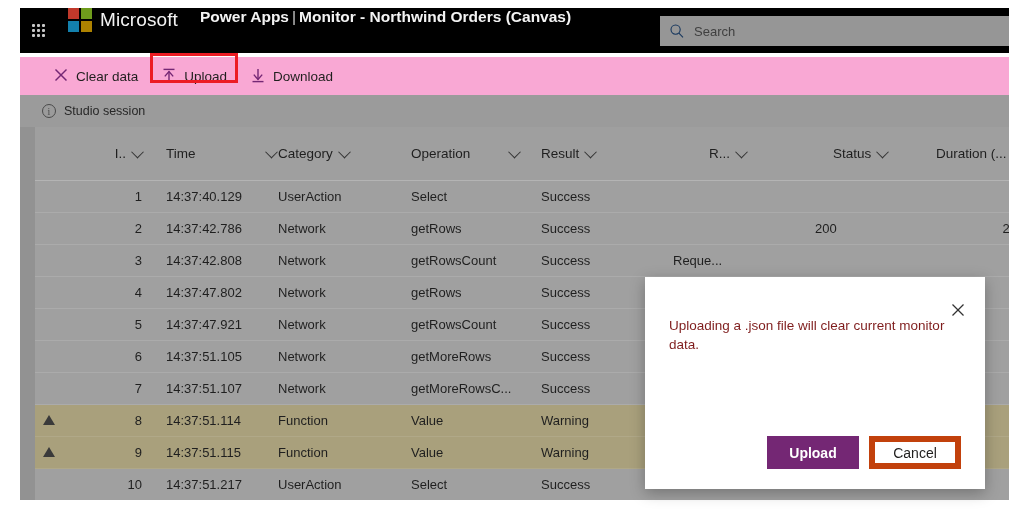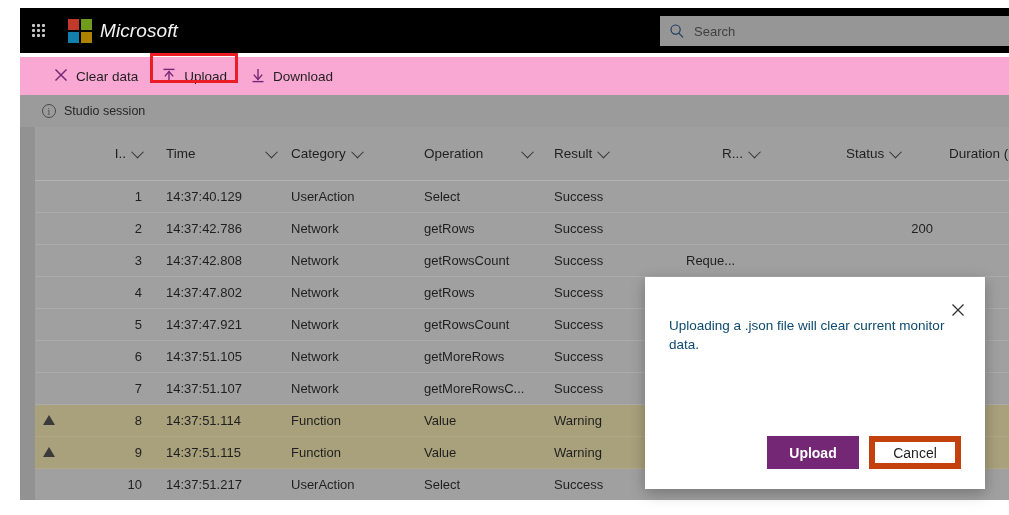--- a/index.html
+++ b/index.html
@@ -19,22 +19,21 @@
     overflow: hidden;
   }
 
   
   .suitebar {
     position: absolute;
     left: 20px; top: 8px;
     width: 989px; height: 45px;
     background: #000000;
     display: flex;
-    align-items: center;
-    font-style: italic;
+    align-items: flex-start;
   }
   .waffle {
     width: 36px; height: 45px;
     display: flex; align-items: center; justify-content: center;
     cursor: pointer;
   }
   .waffle-grid {
     display: grid;
     grid-template-columns: repeat(3, 3px);
     grid-template-rows: repeat(3, 3px);
@@ -177,25 +176,25 @@
     color: #1f1f1f;
     font-size: 13px;
     cursor: pointer;
   }
   .trow.warn { background: #a9a07c; border-bottom: 1px solid #b0a888; }
 
   
   .c-warn  { width: 28px;  text-align: center; flex: none; }
   .c-id    { width: 88px;  text-align: right;  flex: none; padding-right: 9px; }
   .c-time  { width: 125px; flex: none; padding-left: 15px; justify-content: space-between; }
-  .c-cat   { width: 135px; flex: none; padding-left: 2px; margin-left: 13px; }
+  .c-cat   { width: 135px; flex: none; padding-left: 2px; }
   .c-op    { width: 130px; flex: none; padding-left: 0px; gap: 40px; }
   .c-res   { width: 132px; flex: none; padding-left: 0px; }
   .c-req   { width: 142px; flex: none; padding-left: 0px; }
-  .c-stat  { width: 105px; flex: none; text-align: right; }
+  .c-stat  { width: 105px; flex: none; }
   .c-dur   { width: 115px; flex: none; text-align: right; padding-right: 0px; }
 
   
   .thead .c-id   { justify-content: flex-end; display: flex; }
   .thead .c-stat { justify-content: flex-start; display: flex; padding-left: 18px; }
   .thead .c-dur  { justify-content: flex-start; display: flex; padding-left: 16px; }
   .thead .c-req  { justify-content: flex-start; display: flex; padding-left: 36px; }
   .thead .c-time,
   .thead .c-cat,
   .thead .c-op,
@@ -230,21 +229,21 @@
     position: absolute;
     right: 14px; top: 20px;
     width: 26px; height: 26px;
     display: flex; align-items: center; justify-content: center;
     color: #333; font-size: 16px;
     cursor: pointer;
   }
   .dlg-body {
     margin-top: 17px;
     font-size: 13.5px;
-    color: #0c4a6e;
+    color: #7f1d1d;
     line-height: 1.42;
     width: 300px;
   }
   .dlg-actions {
     position: absolute;
     right: 24px; bottom: 20px;
     display: flex; gap: 10px;
   }
   .btn {
     height: 33px;
@@ -286,20 +285,23 @@
       </div>
     </div>
     <div class="ms-logo-wrap">
       <div class="ms-squares">
         <i></i>
           <i></i>
           <i></i>
           <i></i>
       </div>
       <span class="ms-word">Microsoft</span>
+    </div>
+    <div class="app-title">
+      <span>Power Apps</span><span class="divider">|</span><span>Monitor - Northwind Orders (Canvas)</span>
     </div>
   </div>
 
   <div class="searchbox">
     <span class="mag">
       <svg width="16" height="16" viewBox="0 0 16 16" aria-hidden="true">
         <circle cx="6.6" cy="6.6" r="4.6" fill="none" stroke="#17375e" stroke-width="1.1"></circle>
         <line x1="9.9" y1="10.1" x2="14" y2="14.4" stroke="#17375e" stroke-width="1.1"></line>
       </svg>
     </span>

